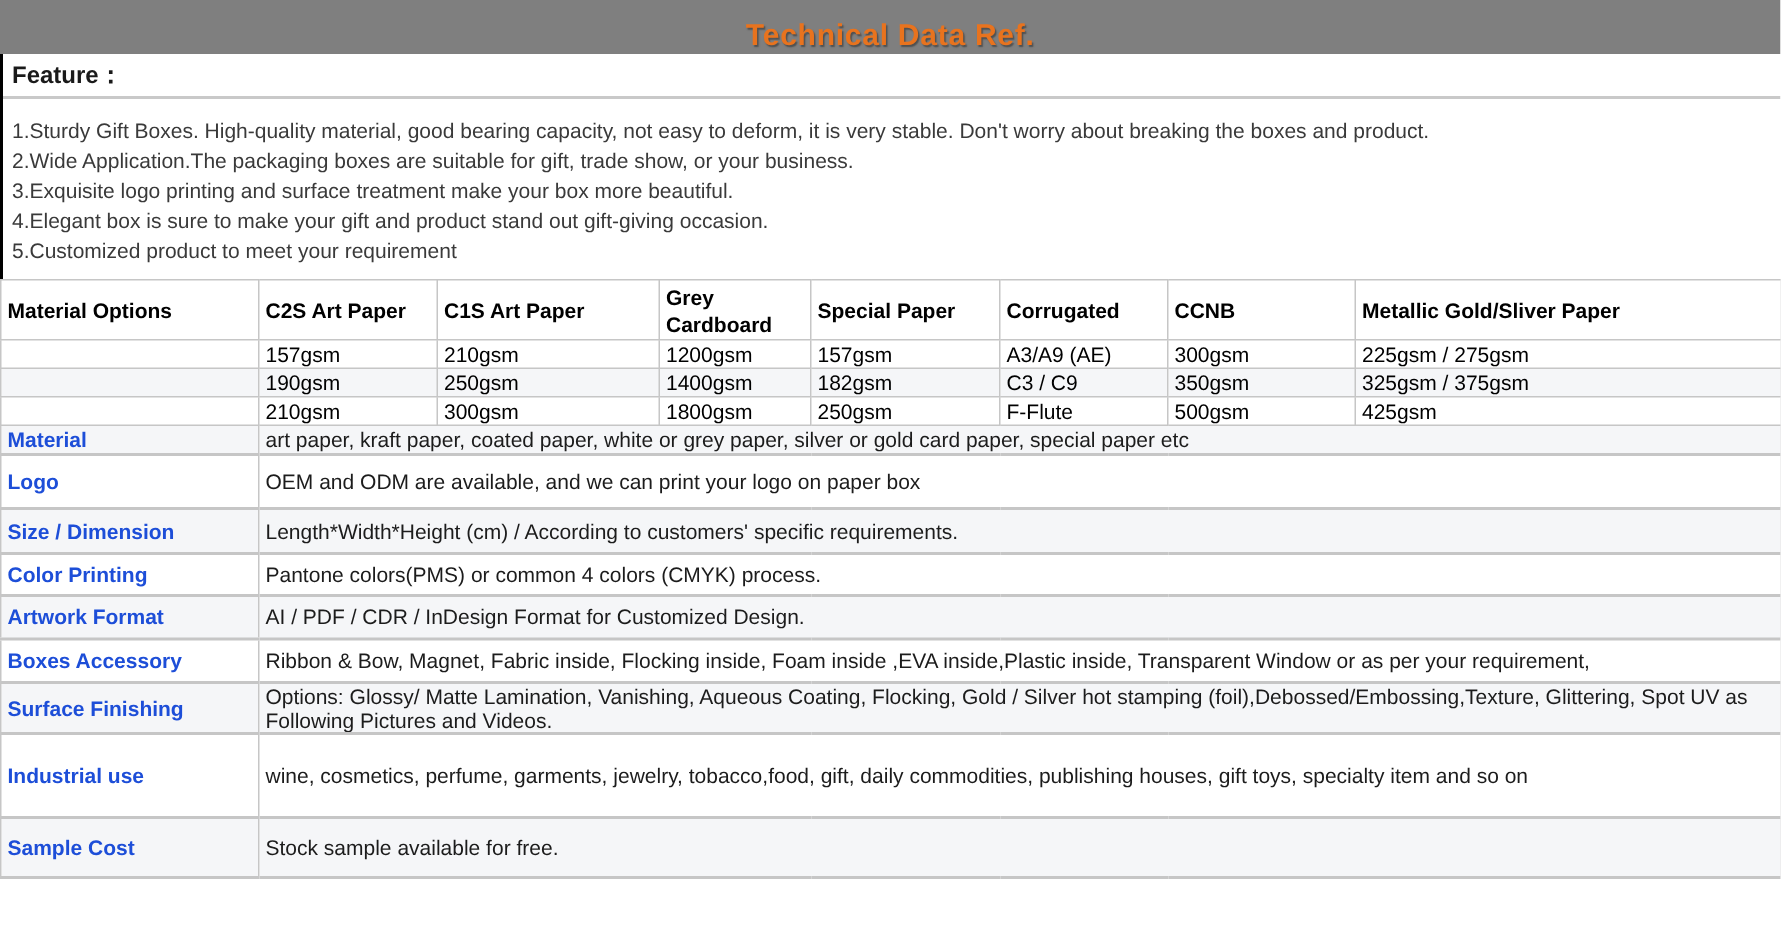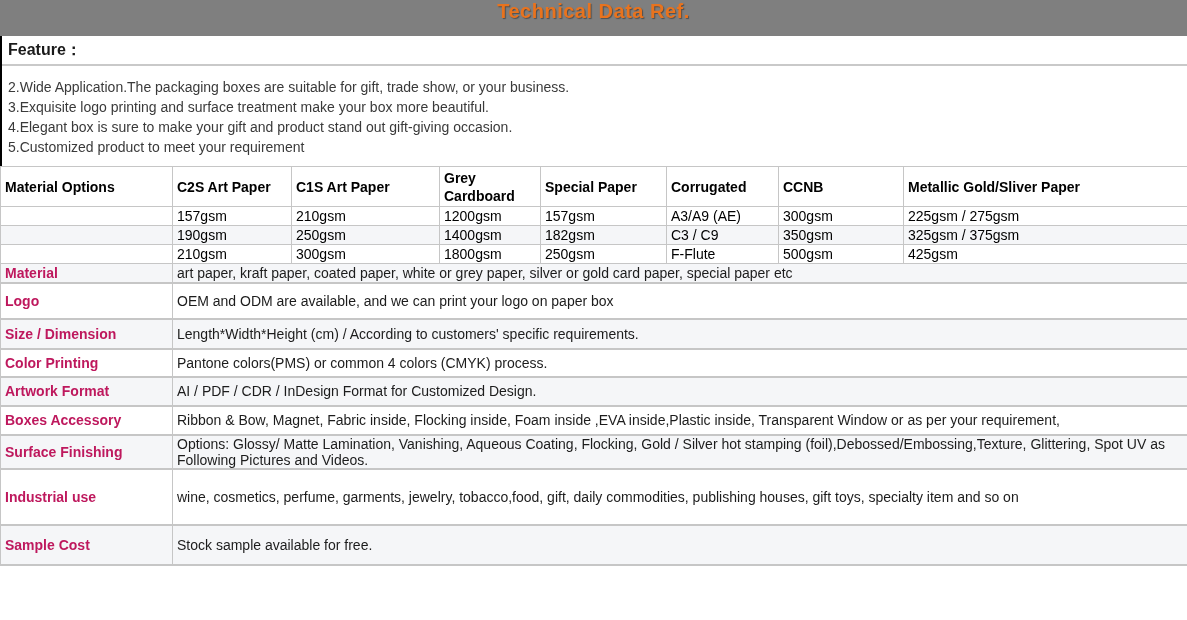--- a/index.html
+++ b/index.html
@@ -5,21 +5,21 @@
   * { box-sizing: border-box; }
   html, body { margin: 0; padding: 0; }
   body {
     width: 1187px; height: 620px; overflow: hidden;
     background: #ffffff;
     font-family: "Liberation Sans", sans-serif;
     color: #000;
   }
   .titlebar {
     height: 36px; background: #7f7f7f;
-    display: flex; align-items: flex-start; justify-content: center;
+    display: flex; align-items: flex-end; justify-content: center;
   }
   .titlebar .title-text {
     color: #e8731e; font-size: 20px; font-weight: bold;
     text-shadow: 1px 1px 1px rgba(70,70,70,0.85);
     letter-spacing: 0.5px;
   }
   .upper { border-left: 2px solid #000000; }
   .feature-head {
     height: 30px; padding-left: 6px;
     border-bottom: 2px solid #c9c9c9;
@@ -44,35 +44,36 @@
   tbody tr:nth-child(n+5) td { border-top-width: 2px; border-bottom-width: 2px; }
   tbody tr:nth-child(5)  td { height: 36px; }
   tbody tr:nth-child(6)  td { height: 30px; }
   tbody tr:nth-child(7)  td { height: 28px; }
   tbody tr:nth-child(8)  td { height: 29px; margin-left: 19px; }
   tbody tr:nth-child(9)  td { height: 29px; }
   tbody tr:nth-child(10) td { height: 34px; }
   tbody tr:nth-child(11) td { height: 56px; }
   tbody tr:nth-child(12) td { height: 40px; }
   tbody tr:nth-child(13) td { height: 33px; }
-  td.label { font-weight: bold; color: #be185d; }
+  td.label { font-weight: bold; color: #1d4ed8; }
   td.value { color: #1c1c1c; }
 </style>
 </head>
 <body>
 
 <div>
 
   <div class="titlebar">
     <span class="title-text">Technical Data Ref.</span>
   </div>
 
   <div class="upper">
     <div class="feature-head">Feature：</div>
     <div class="feature-list">
+        <div class="feature-item">1.Sturdy Gift Boxes. High-quality material, good bearing capacity, not easy to deform, it is very stable. Don't worry about breaking the boxes and product.</div>
         <div class="feature-item">2.Wide Application.The packaging boxes are suitable for gift, trade show, or your business.</div>
         <div class="feature-item">3.Exquisite logo printing and surface treatment make your box more beautiful.</div>
         <div class="feature-item">4.Elegant box is sure to make your gift and product stand out gift-giving occasion.</div>
         <div class="feature-item">5.Customized product to meet your requirement</div>
       </div>
   </div>
 
   <table class="spec">
     <colgroup>
       <col style="width:172px">

